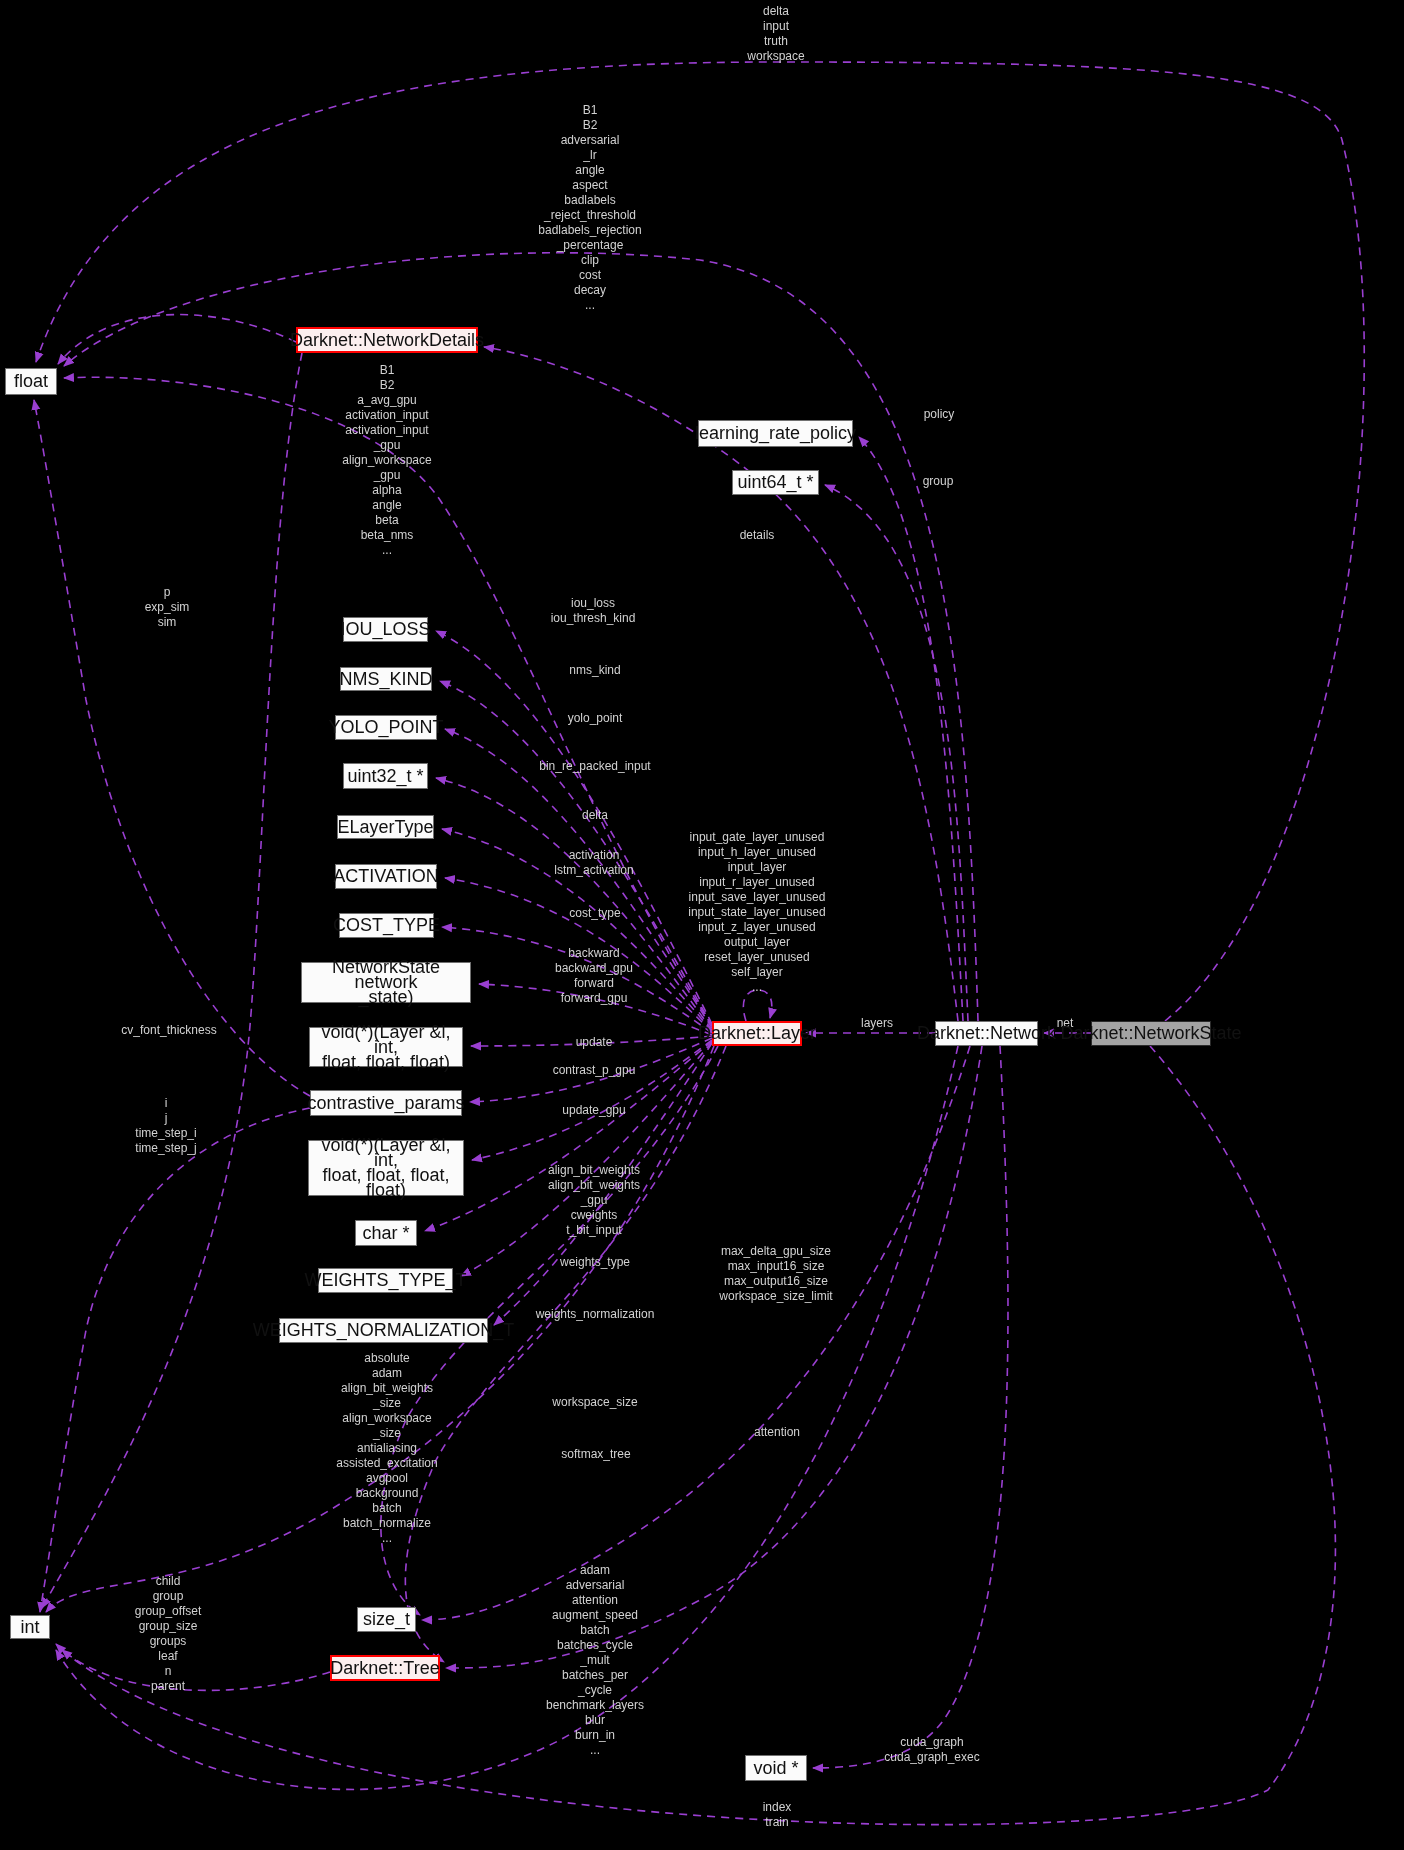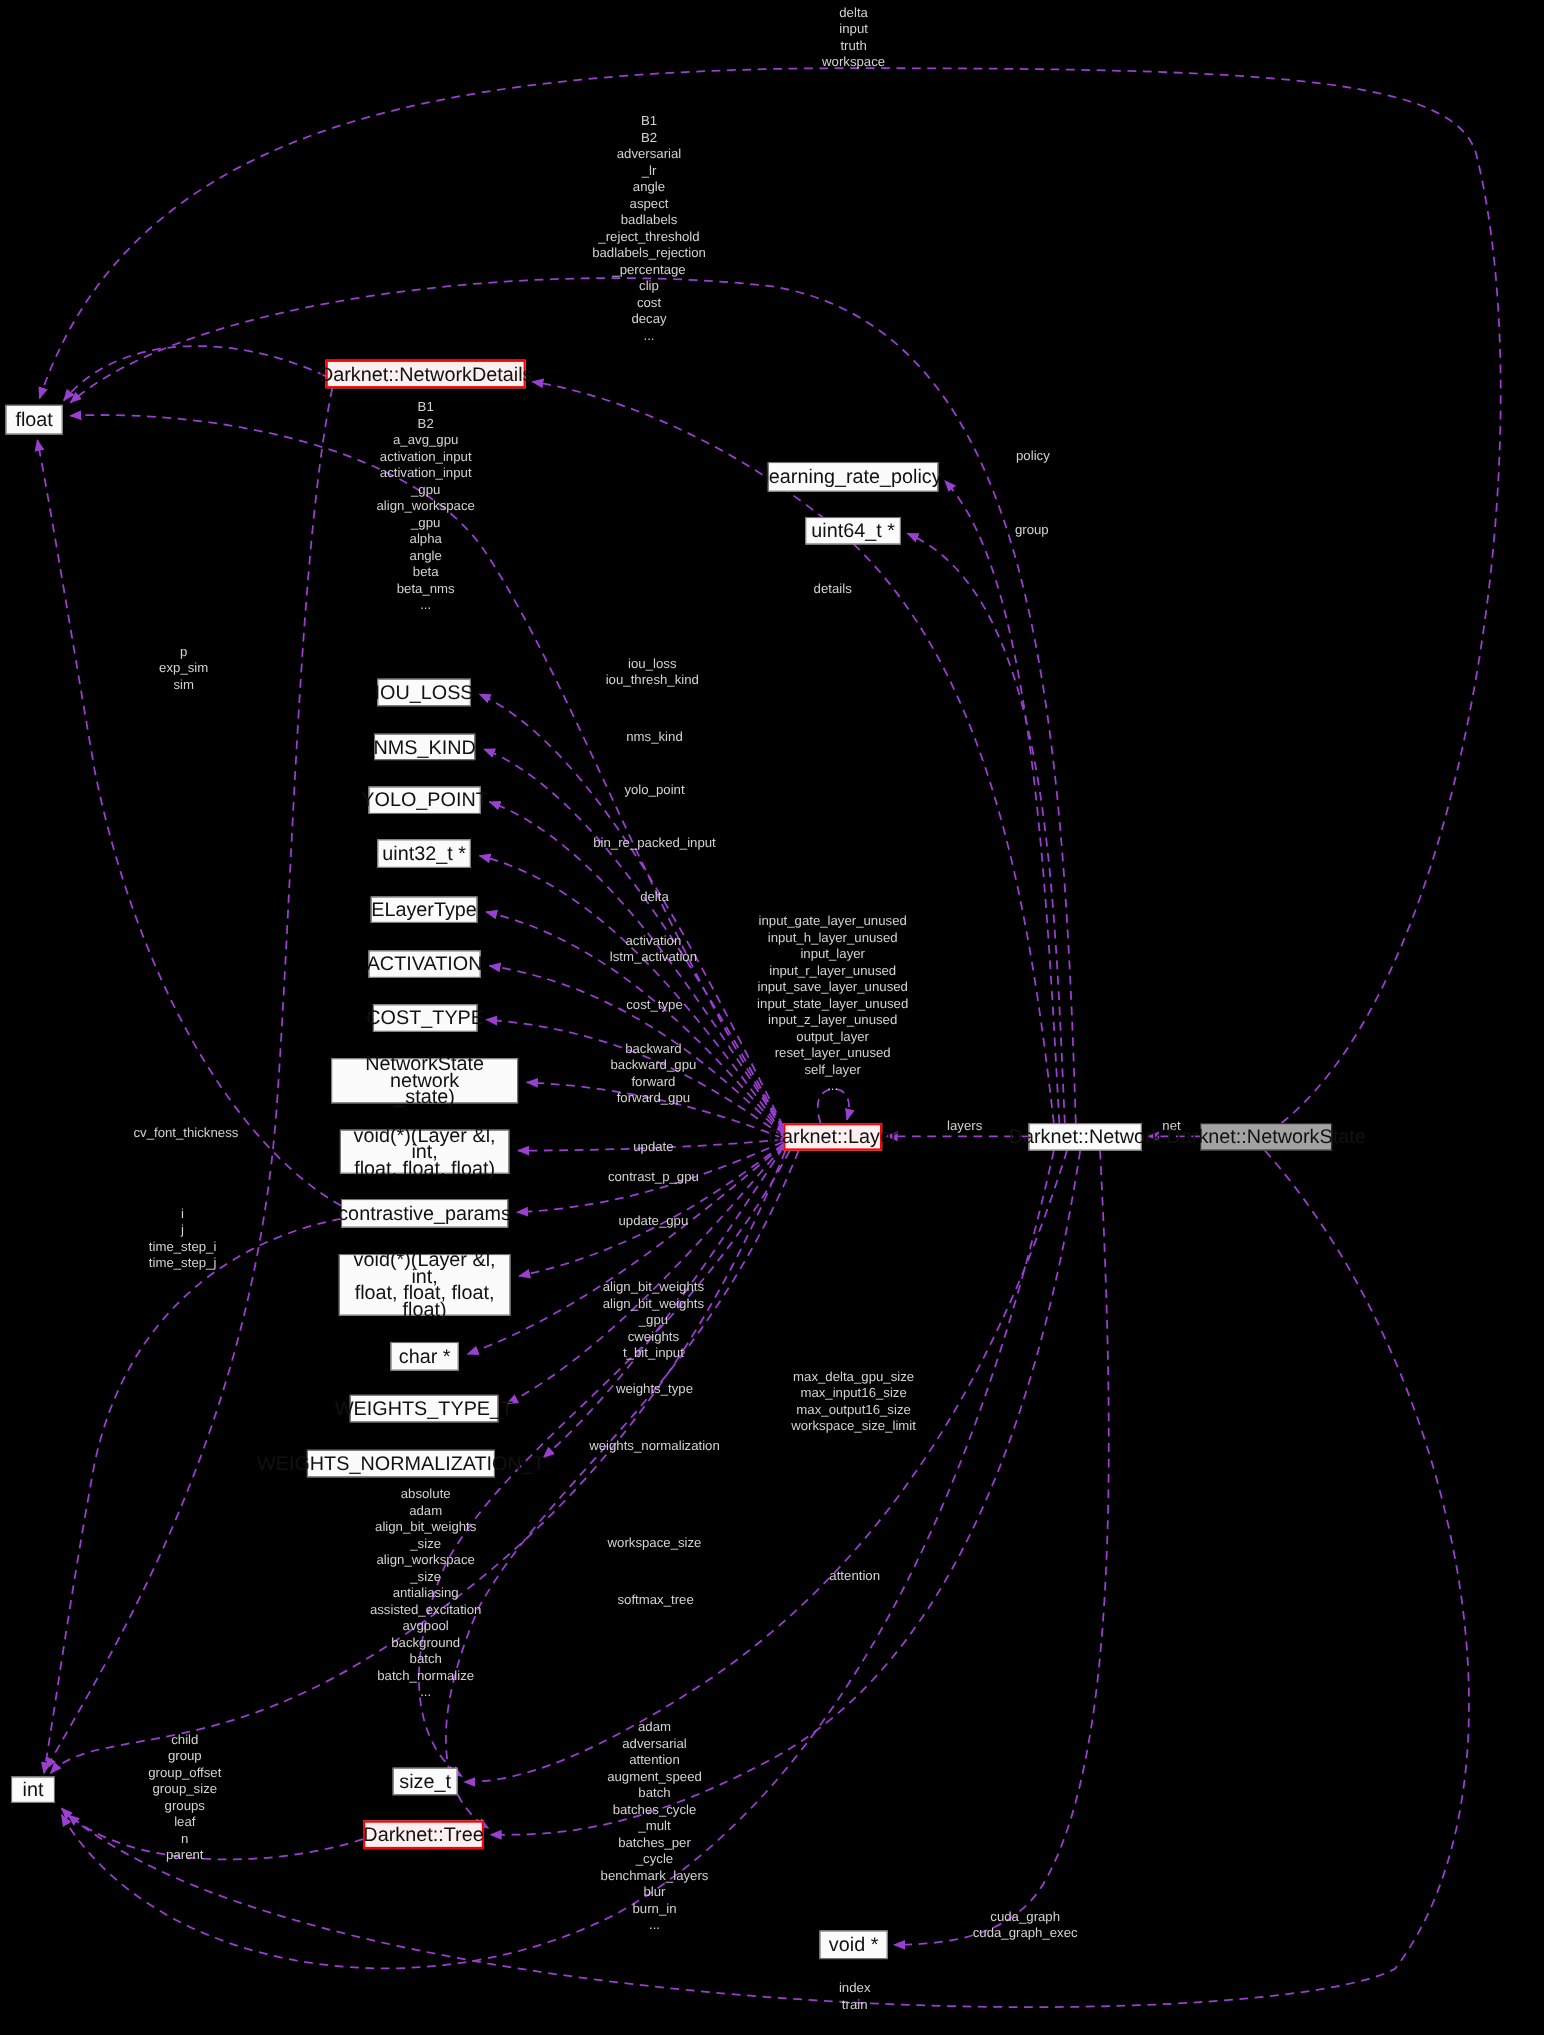--- a/index.html
+++ b/index.html
@@ -85,21 +85,21 @@
     <div class="node plain" style="left: 301px; top: 962px; width: 170px; height: 41px;">NetworkState network
 _state)</div>
     <div class="node plain" style="left: 309px; top: 1027px; width: 154px; height: 40px;">void(*)(Layer &amp;l, int,
 float, float, float)</div>
     <div class="node plain" style="left: 310px; top: 1090px; width: 152px; height: 26px;">contrastive_params</div>
     <div class="node plain" style="left: 308px; top: 1140px; width: 156px; height: 56px;">void(*)(Layer &amp;l, int,
 float, float, float,
 float)</div>
     <div class="node plain" style="left: 355px; top: 1220px; width: 62px; height: 26px;">char *</div>
     <div class="node plain" style="left: 318px; top: 1268px; width: 135px; height: 25px;">WEIGHTS_TYPE_T</div>
-    <div class="node plain" style="left: 279px; top: 1318px; width: 171px; height: 25px;">WEIGHTS_NORMALIZATION_T</div>
+    <div class="node plain" style="left: 279px; top: 1318px; width: 209px; height: 25px;">WEIGHTS_NORMALIZATION_T</div>
     <div class="node plain" style="left: 357px; top: 1607px; width: 59px; height: 25px;">size_t</div>
     <div class="node red" style="left: 330px; top: 1655px; width: 110px; height: 26px;">Darknet::Tree</div>
     <div class="node plain" style="left: 10px; top: 1615px; width: 40px; height: 24px;">int</div>
     <div class="node plain" style="left: 745px; top: 1755px; width: 62px; height: 26px;">void *</div>
     <div class="node red" style="left: 712px; top: 1021px; width: 90px; height: 25px;">Darknet::Layer</div>
     <div class="node plain" style="left: 935px; top: 1021px; width: 103px; height: 25px;">Darknet::Network</div>
     <div class="node current" style="left: 1091px; top: 1021px; width: 120px; height: 25px;">Darknet::NetworkState</div>
     <div class="edge-label" style="left: 616px; top: 4px;">delta
 input
 truth

